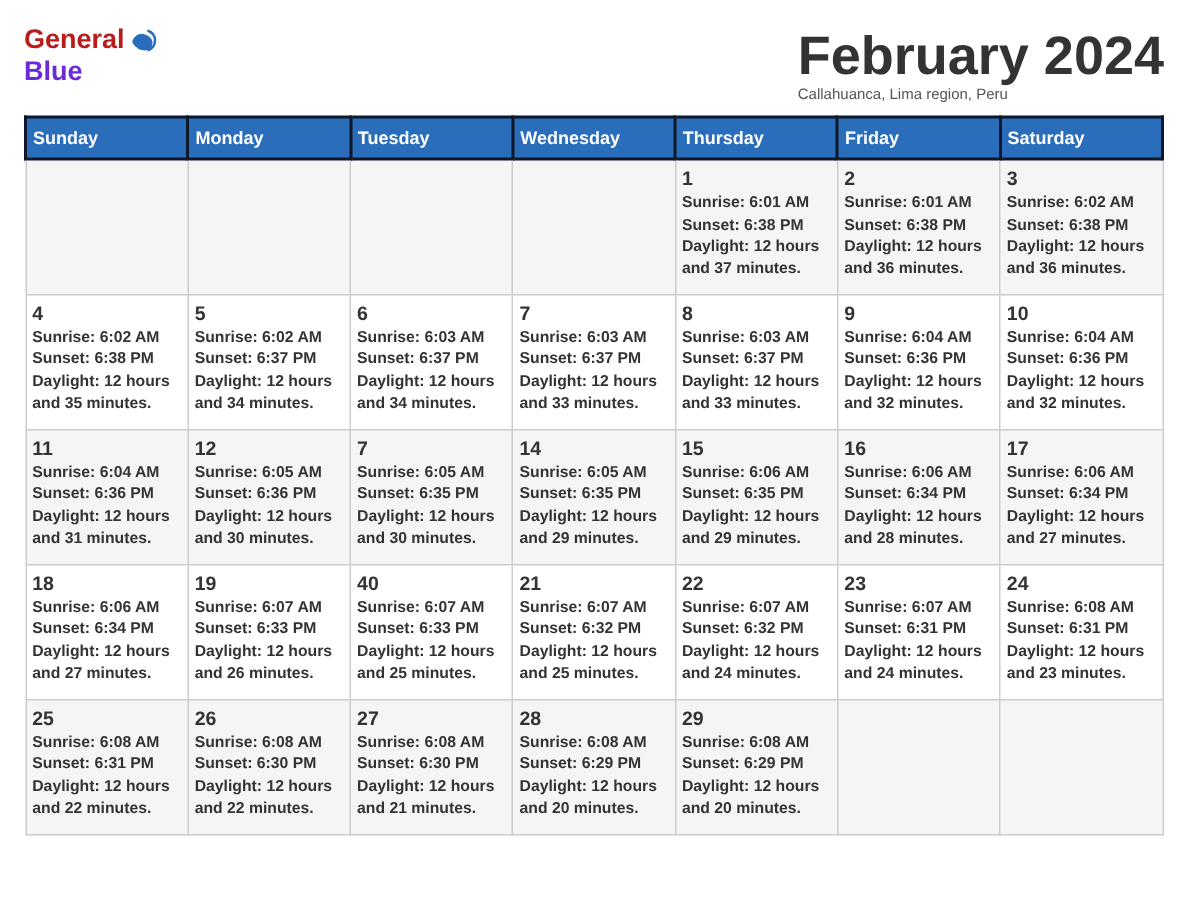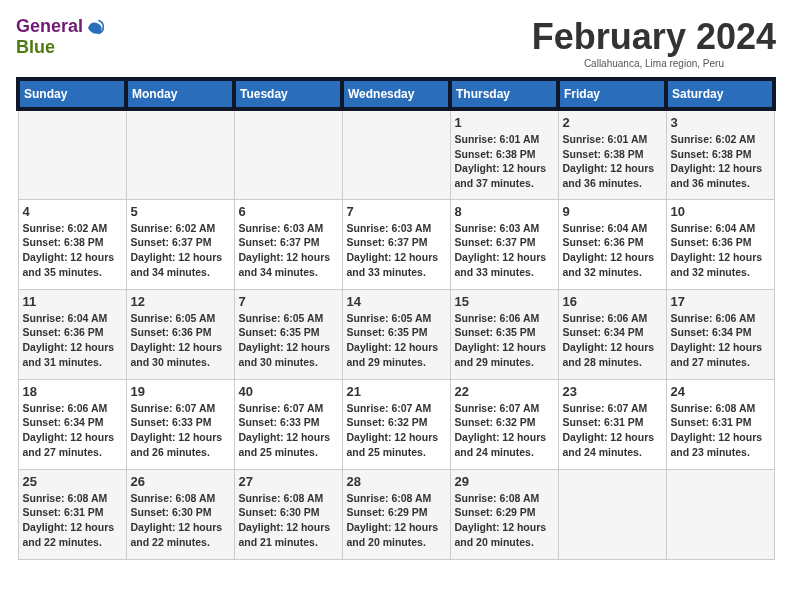--- a/index.html
+++ b/index.html
@@ -17,29 +17,29 @@
       margin-bottom: 8px;
     }
     .logo {
       display: flex;
       align-items: center;
     }
     .logo-text {
       font-size: 18px;
       font-weight: bold;
     }
-    .logo-general { color: #701a75; }
-    .logo-blue { color: #4d7c0f; }
+    .logo-general { color: #b91c1c; }
+    .logo-blue { color: #6d28d9; }
     .logo-icon {
       width: 20px;
       height: 20px;
       margin-left: 2px;
     }
     .title-section {
-      text-align: center;
+      text-align: left;
     }
     .month-title {
       font-size: 36px;
       font-weight: bold;
       color: #333;
     }
     .location-title {
       font-size: 10px;
       color: #555;
     }
@@ -48,21 +48,21 @@
       border-collapse: collapse;
       font-size: 11px;
     }
     .calendar-table th {
       background-color: #2a6ebb;
       color: #fff;
       padding: 6px 4px;
       text-align: left;
       font-size: 12px;
       font-weight: bold;
-      border: 4px solid #0f172a;
+      border: 2px solid #0f172a;
     }
     .calendar-table td {
       vertical-align: top;
       border: 1px solid #ccc;
       padding: 4px;
       width: 14.28%;
       min-height: 80px;
       height: 90px;
     }
     .calendar-table tr:nth-child(odd) td {

